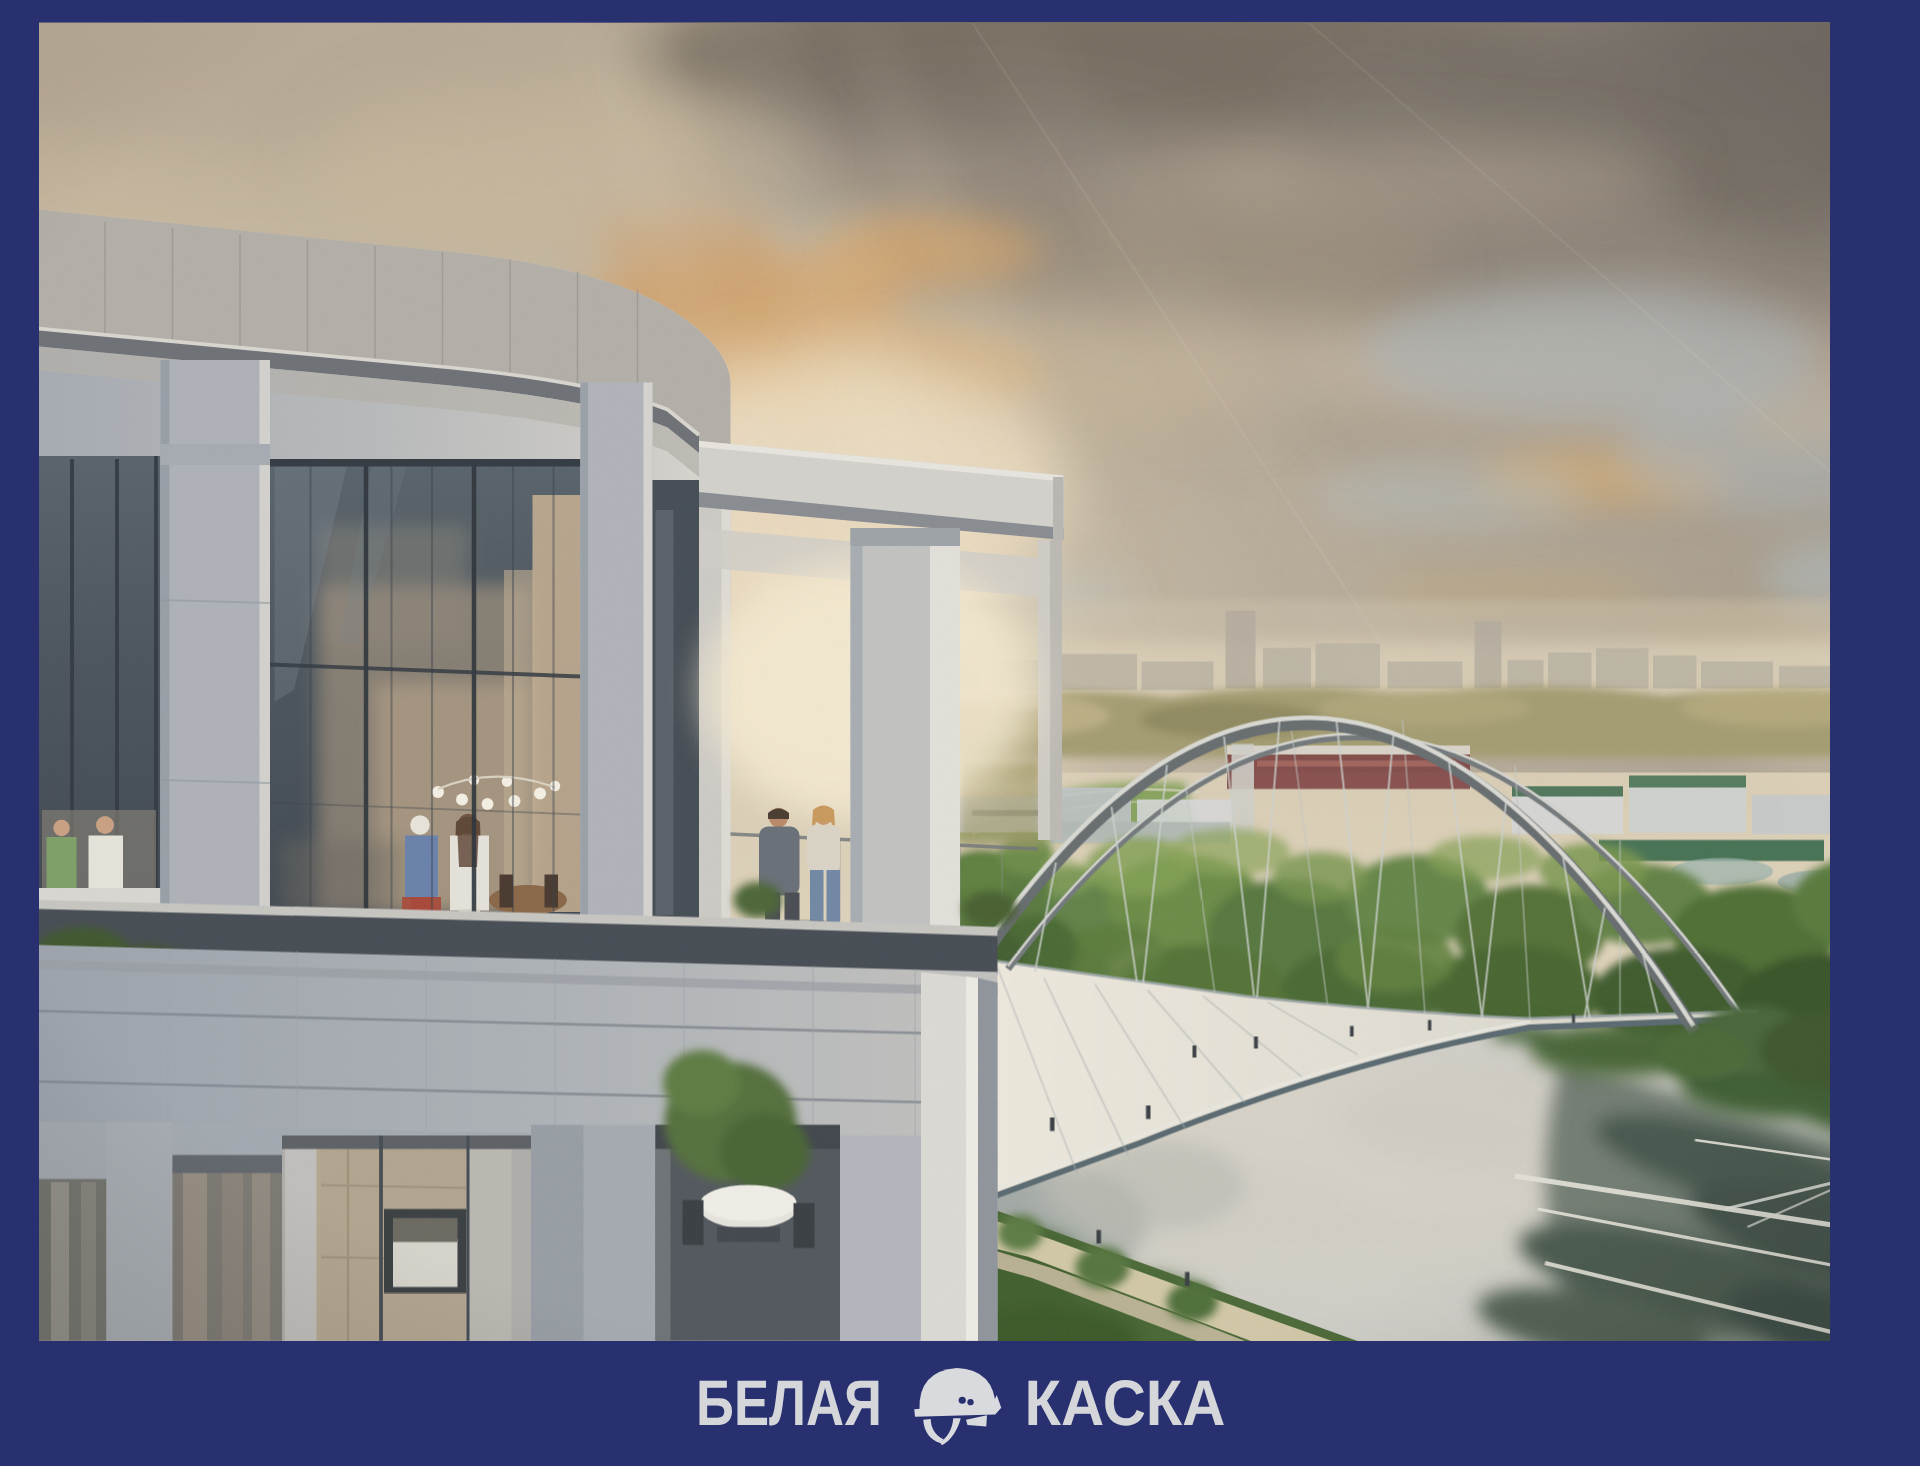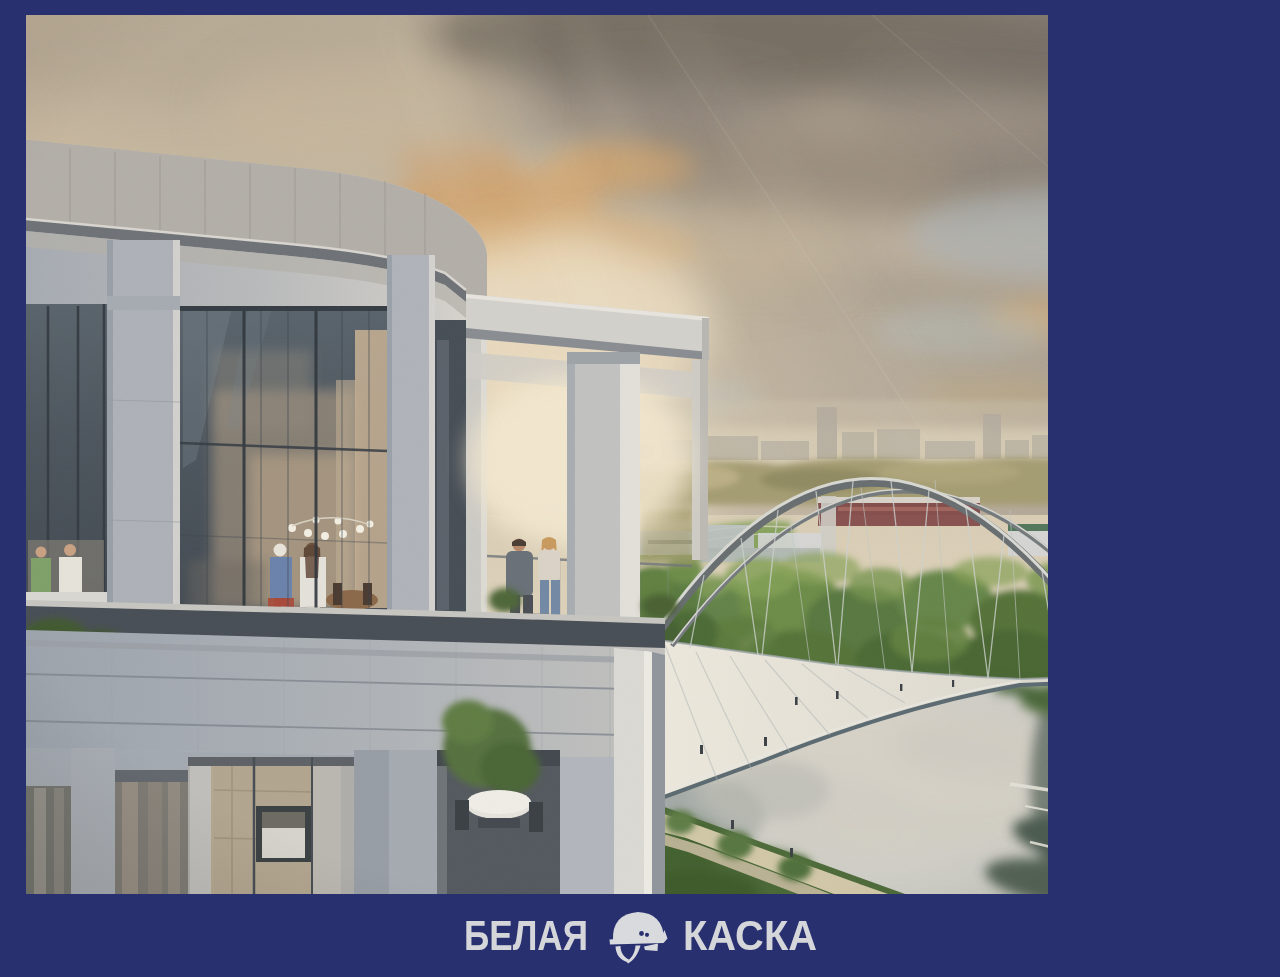--- a/index.html
+++ b/index.html
@@ -1,16 +1,16 @@
 <!DOCTYPE html>
 <html><head>
 <meta charset="utf-8">
 <style>
   html,body{margin:0;padding:0;background:#283070;}
-  .page{position:relative;width:1048px;height:977px;overflow:hidden;font-family:"Liberation Sans",sans-serif;}
+  .page{position:relative;width:1220px;height:977px;overflow:hidden;font-family:"Liberation Sans",sans-serif;}
 </style>
 </head>
 <body>
 <div class="page">
 <svg width="1280" height="977" viewBox="0 0 1280 977">
 <defs>
   <clipPath id="photo">
           <rect x="26" y="15" width="1230" height="879"></rect>
         </clipPath>
   <linearGradient id="skyBase" x1="0" y1="0" x2="0" y2="1">

